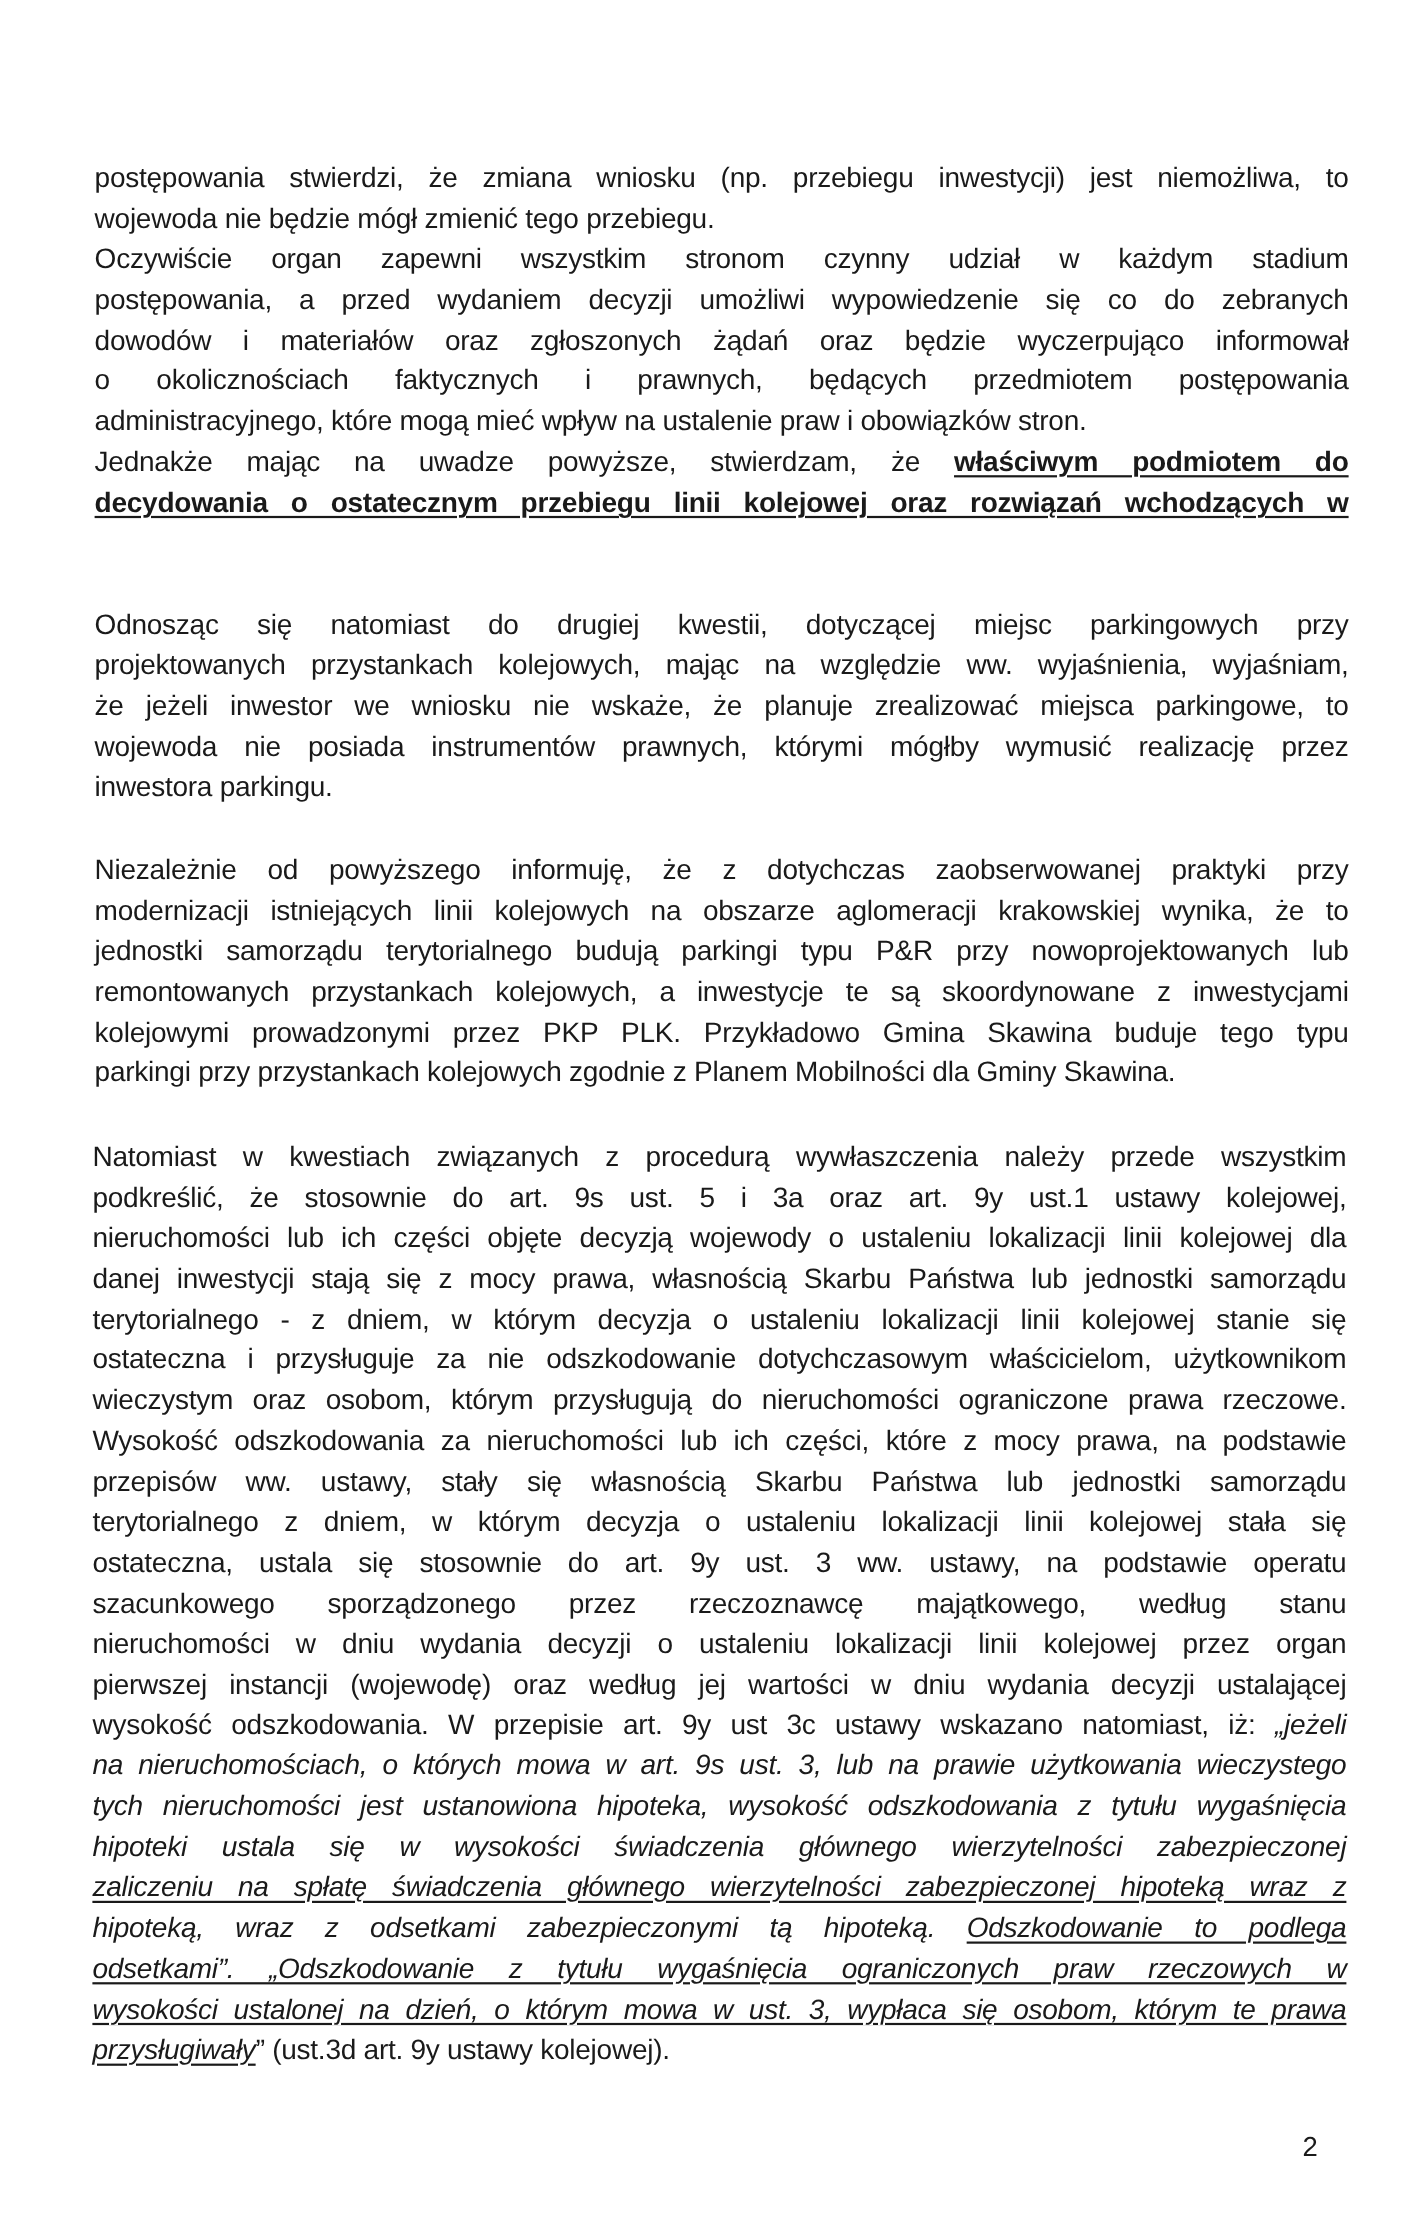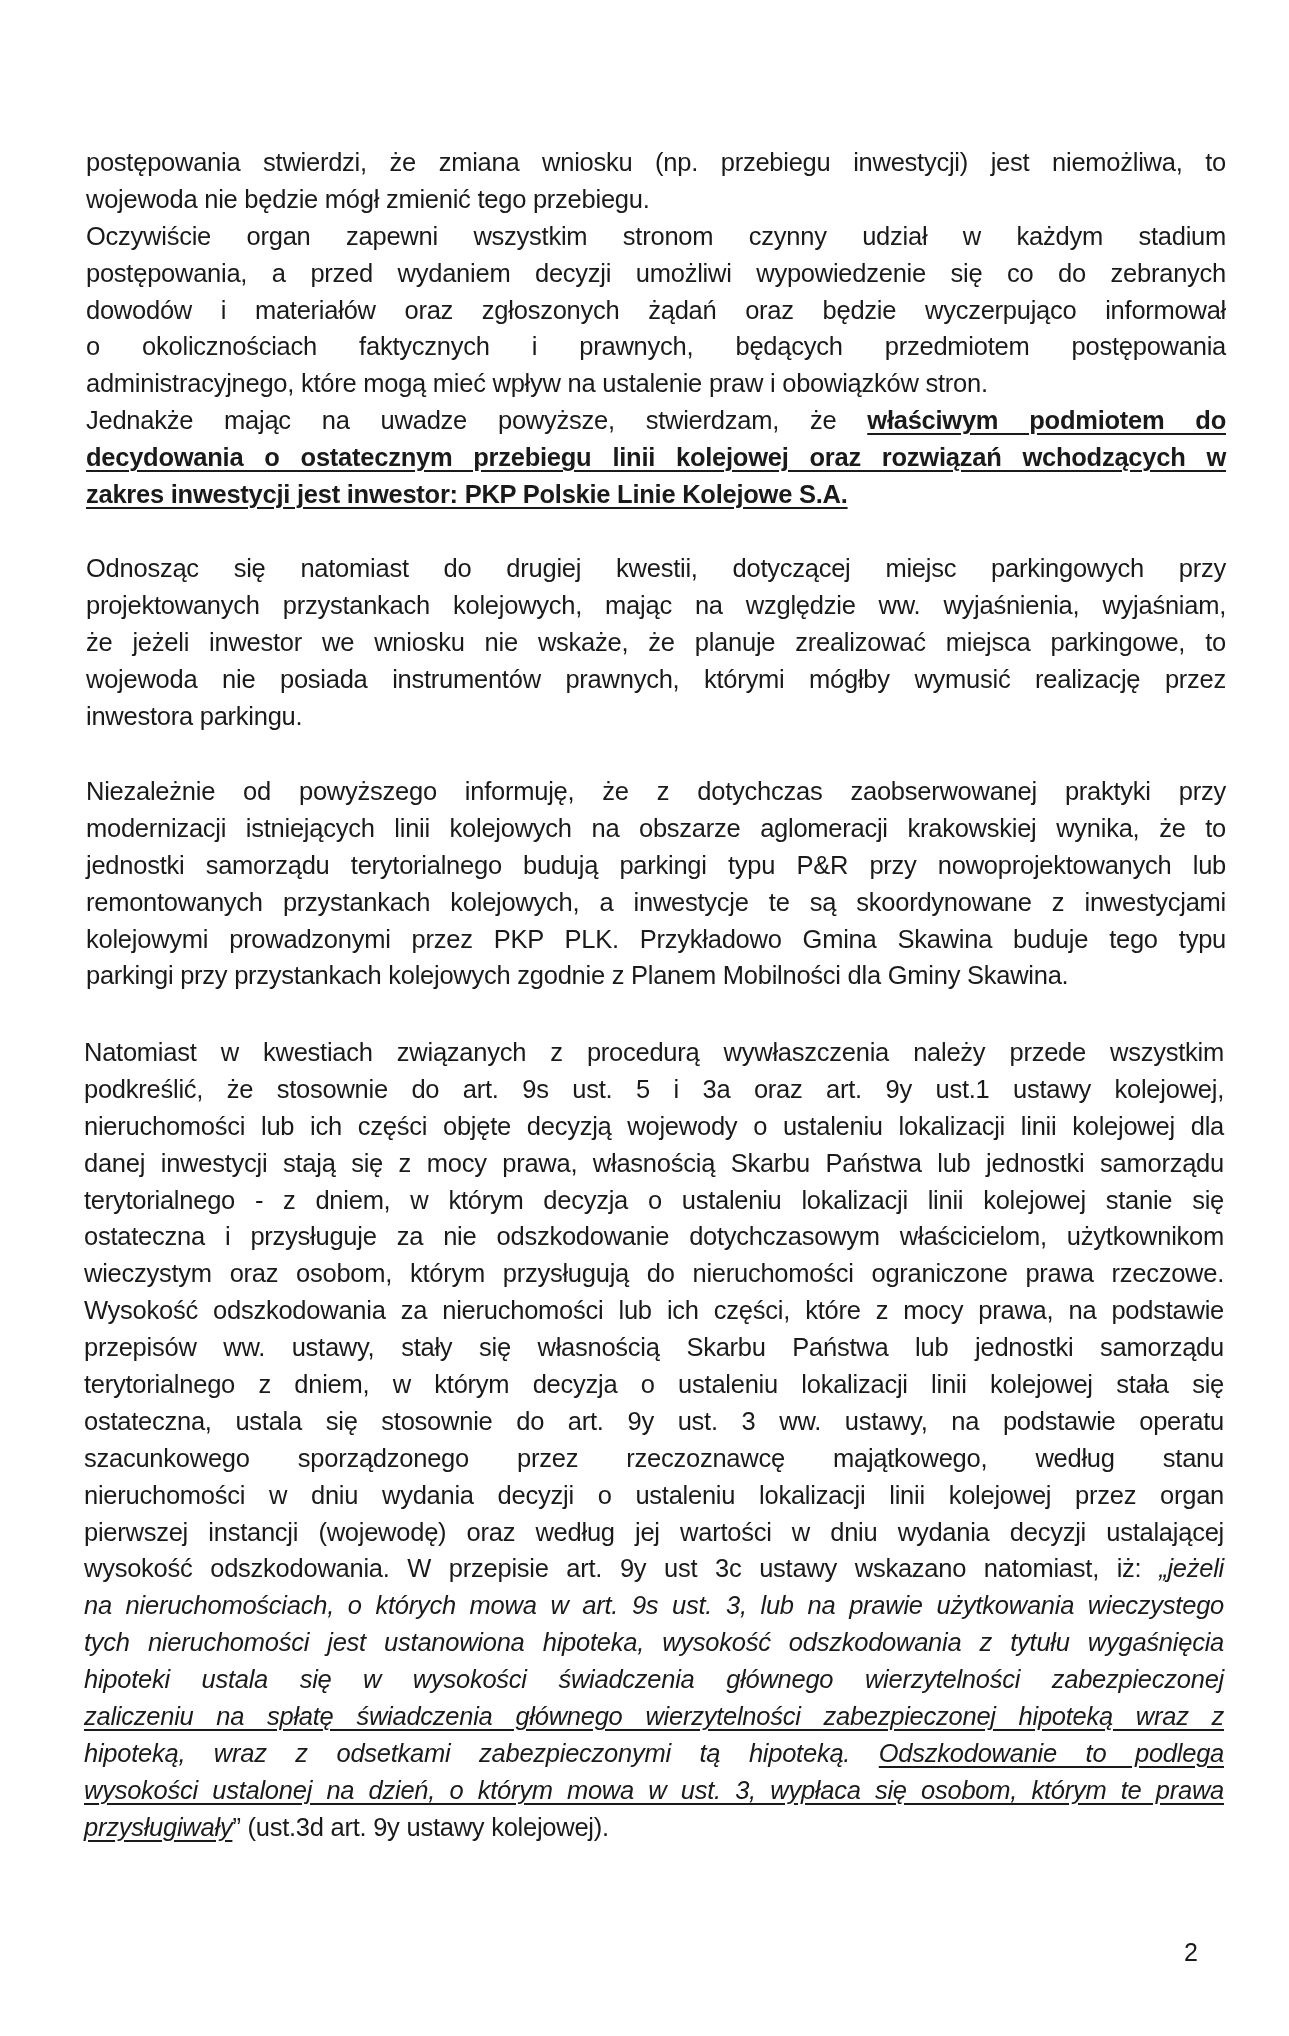--- a/index.html
+++ b/index.html
@@ -39,21 +39,20 @@
   <div class="para" id="p1">
       <span class="line"><span class="seg-n">postępowania stwierdzi, że zmiana wniosku (np. przebiegu inwestycji) jest niemożliwa, to</span></span>
       <span class="line last"><span class="seg-n">wojewoda nie będzie mógł zmienić tego przebiegu.</span></span>
       <span class="line"><span class="seg-n">Oczywiście organ zapewni wszystkim stronom czynny udział w każdym stadium</span></span>
       <span class="line"><span class="seg-n">postępowania, a przed wydaniem decyzji umożliwi wypowiedzenie się co do zebranych</span></span>
       <span class="line"><span class="seg-n">dowodów i materiałów oraz zgłoszonych żądań oraz będzie wyczerpująco informował</span></span>
       <span class="line"><span class="seg-n">o okolicznościach faktycznych i prawnych, będących przedmiotem postępowania</span></span>
       <span class="line last"><span class="seg-n">administracyjnego, które mogą mieć wpływ na ustalenie praw i obowiązków stron.</span></span>
       <span class="line"><span class="seg-n">Jednakże mając na uwadze powyższe, stwierdzam, że </span><span class="seg-bu">właściwym podmiotem do</span></span>
       <span class="line"><span class="seg-bu">decydowania o ostatecznym przebiegu linii kolejowej oraz rozwiązań wchodzących w</span></span>
-      <span class="line last"><span class="seg-bu">zakres inwestycji jest inwestor: PKP Polskie Linie Kolejowe S.A.</span></span>
     </div>
   <div class="para" id="p2">
       <span class="line"><span class="seg-n">Odnosząc się natomiast do drugiej kwestii, dotyczącej miejsc parkingowych przy</span></span>
       <span class="line"><span class="seg-n">projektowanych przystankach kolejowych, mając na względzie ww. wyjaśnienia, wyjaśniam,</span></span>
       <span class="line"><span class="seg-n">że jeżeli inwestor we wniosku nie wskaże, że planuje zrealizować miejsca parkingowe, to</span></span>
       <span class="line"><span class="seg-n">wojewoda nie posiada instrumentów prawnych, którymi mógłby wymusić realizację przez</span></span>
       <span class="line last"><span class="seg-n">inwestora parkingu.</span></span>
     </div>
   <div class="para" id="p3">
       <span class="line"><span class="seg-n">Niezależnie od powyższego informuję, że z dotychczas zaobserwowanej praktyki przy</span></span>
@@ -77,17 +76,18 @@
       <span class="line"><span class="seg-n">ostateczna, ustala się stosownie do art. 9y ust. 3 ww. ustawy, na podstawie operatu</span></span>
       <span class="line"><span class="seg-n">szacunkowego sporządzonego przez rzeczoznawcę majątkowego, według stanu</span></span>
       <span class="line"><span class="seg-n">nieruchomości w dniu wydania decyzji o ustaleniu lokalizacji linii kolejowej przez organ</span></span>
       <span class="line"><span class="seg-n">pierwszej instancji (wojewodę) oraz według jej wartości w dniu wydania decyzji ustalającej</span></span>
       <span class="line"><span class="seg-n">wysokość odszkodowania. W przepisie art. 9y ust 3c ustawy wskazano natomiast, iż: </span><span class="seg-i">„jeżeli</span></span>
       <span class="line"><span class="seg-i">na nieruchomościach, o których mowa w art. 9s ust. 3, lub na prawie użytkowania wieczystego</span></span>
       <span class="line"><span class="seg-i">tych nieruchomości jest ustanowiona hipoteka, wysokość odszkodowania z tytułu wygaśnięcia</span></span>
       <span class="line"><span class="seg-i">hipoteki ustala się w wysokości świadczenia głównego wierzytelności zabezpieczonej</span></span>
       <span class="line"><span class="seg-iu">zaliczeniu na spłatę świadczenia głównego wierzytelności zabezpieczonej hipoteką wraz z</span></span>
       <span class="line"><span class="seg-i">hipoteką, wraz z odsetkami zabezpieczonymi tą hipoteką. </span><span class="seg-iu">Odszkodowanie to podlega</span></span>
+      <span class="line"><span class="seg-iu">odsetkami”. „Odszkodowanie z tytułu wygaśnięcia ograniczonych praw rzeczowych w</span></span>
       <span class="line"><span class="seg-iu">wysokości ustalonej na dzień, o którym mowa w ust. 3, wypłaca się osobom, którym te prawa</span></span>
       <span class="line last"><span class="seg-iu">przysługiwały</span><span class="seg-n">” (ust.3d art. 9y ustawy kolejowej).</span></span>
     </div>
   <div class="page-number">2</div>
 </div>
 
 </body></html>

